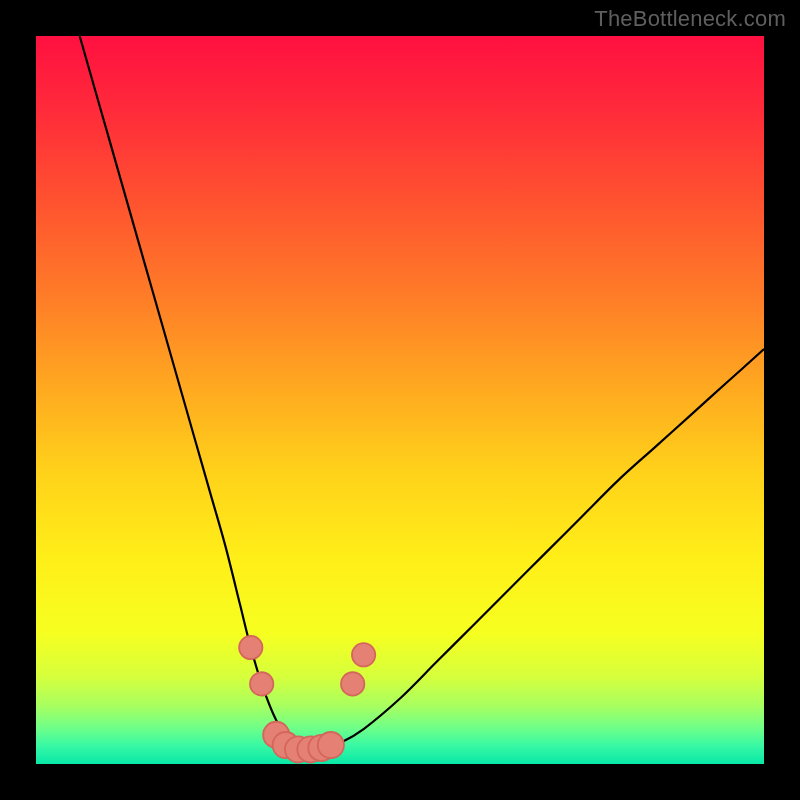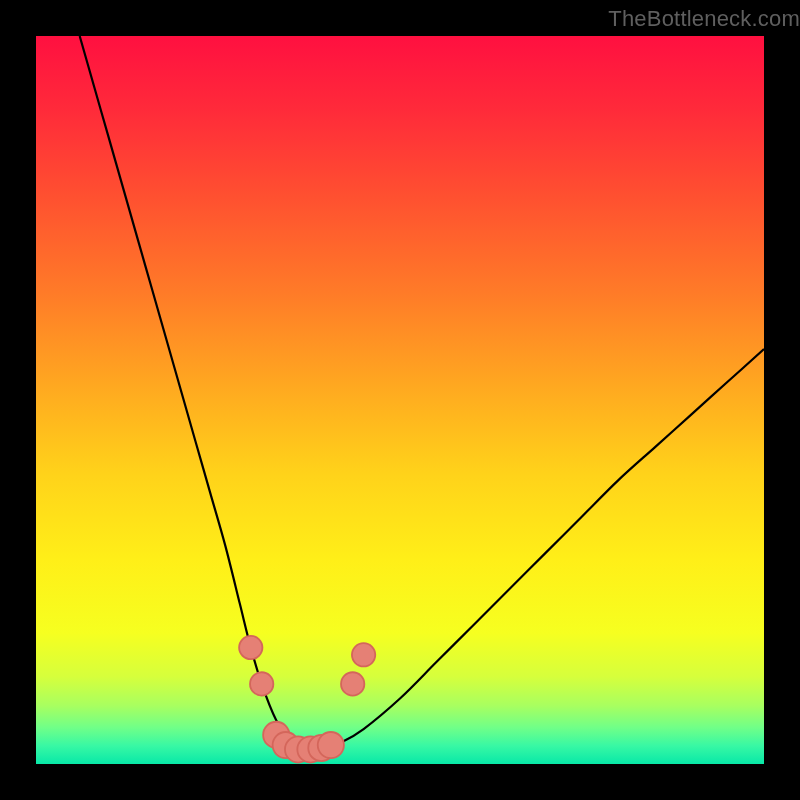--- a/index.html
+++ b/index.html
@@ -20,21 +20,21 @@
   .plot {
     position: absolute;
     left: 36px;
     top: 36px;
     width: 728px;
     height: 728px;
   }
   .watermark {
     position: absolute;
     top: 6px;
-    right: 0;
+    right: 14px;
     color: #5f5f5f;
     font-size: 22px;
     letter-spacing: 0.2px;
     font-weight: 500;
     user-select: none;
   }
 </style>
 </head>
 <body>
 

